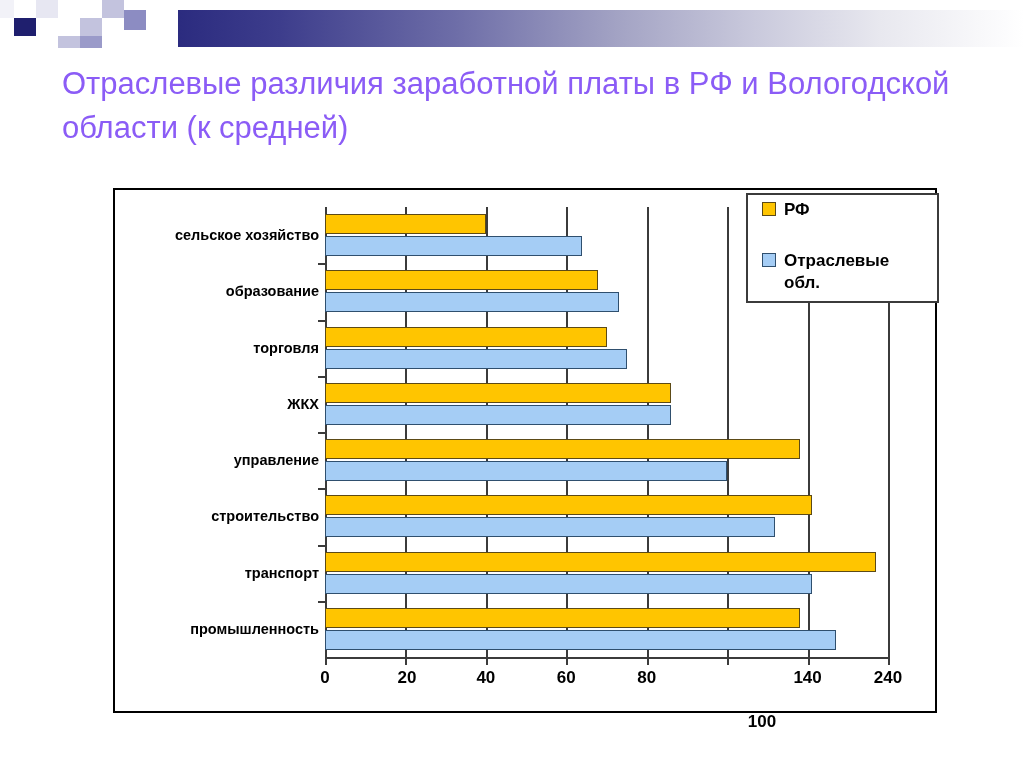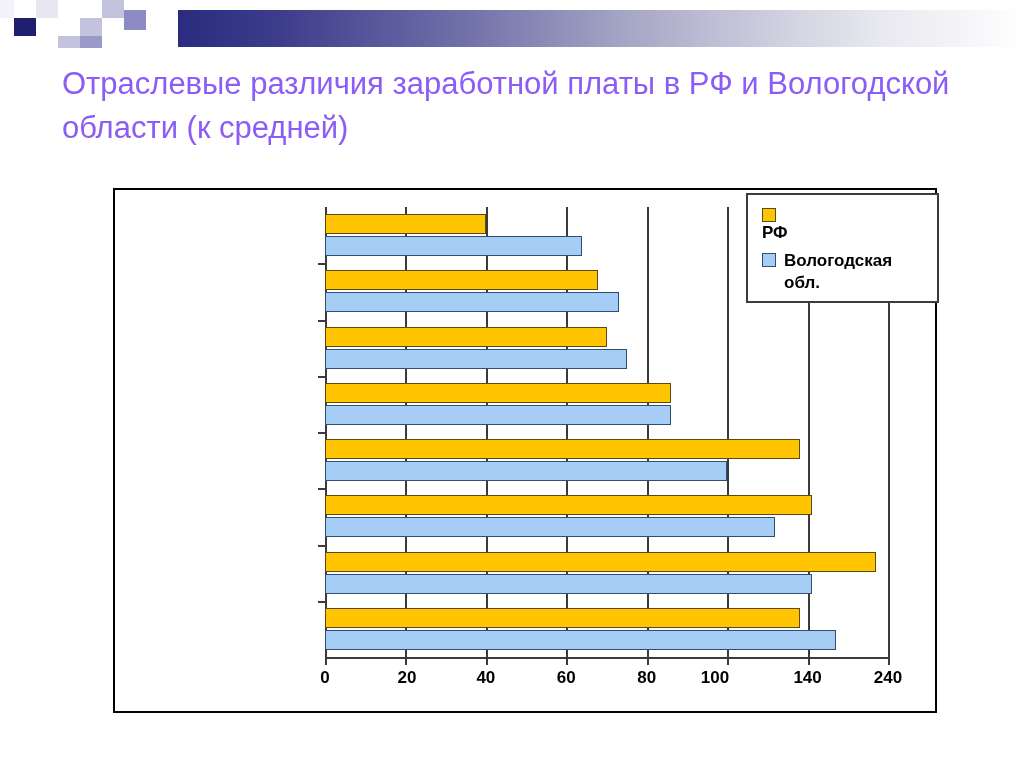--- a/index.html
+++ b/index.html
@@ -185,20 +185,30 @@
       <div class="sq" style="left: 102px; top: 0px; width: 22px; height: 18px; background: rgb(195, 195, 222);"></div>
       <div class="sq" style="left: 124px; top: 10px; width: 22px; height: 20px; background: rgb(140, 140, 194);"></div>
       <div class="sq" style="left: 0px; top: 0px; width: 14px; height: 18px; background: rgb(242, 242, 248);"></div>
     </div>
 </div>
 
 <div id="slide-title">Отраслевые различия заработной платы в РФ и Вологодской области (к средней)</div>
 
 <div id="chart-frame">
 
+  <div id="cat-col">
+      <div class="catlabel" style="top: 28.125px;">сельское хозяйство</div>
+      <div class="catlabel" style="top: 84.375px;">образование</div>
+      <div class="catlabel" style="top: 140.625px;">торговля</div>
+      <div class="catlabel" style="top: 196.875px;">ЖКХ</div>
+      <div class="catlabel" style="top: 253.125px;">управление</div>
+      <div class="catlabel" style="top: 309.375px;">строительство</div>
+      <div class="catlabel" style="top: 365.625px;">транспорт</div>
+      <div class="catlabel" style="top: 421.875px;">промышленность</div>
+    </div>
 
   <div id="plot-area">
     <div id="gridlines">
         <div class="gridline axis0" style="left: 0px;"></div>
         <div class="gridline" style="left: 80.4286px;"></div>
         <div class="gridline" style="left: 160.857px;"></div>
         <div class="gridline" style="left: 241.286px;"></div>
         <div class="gridline" style="left: 321.714px;"></div>
         <div class="gridline" style="left: 402.143px;"></div>
         <div class="gridline" style="left: 482.571px;"></div>
@@ -230,39 +240,39 @@
       <div class="xticklabel" style="left: 210px;">0</div>
       <div class="xtick" style="left: 290.429px;"></div>
       <div class="xticklabel" style="left: 292px;">20</div>
       <div class="xtick" style="left: 370.857px;"></div>
       <div class="xticklabel" style="left: 370.857px;">40</div>
       <div class="xtick" style="left: 451.286px;"></div>
       <div class="xticklabel" style="left: 451.286px;">60</div>
       <div class="xtick" style="left: 531.714px;"></div>
       <div class="xticklabel" style="left: 531.714px;">80</div>
       <div class="xtick" style="left: 612.143px;"></div>
-      <div class="xticklabel" style="left: 600px;">100</div>
+      <div class="xticklabel" style="left: 647px; margin-top: 44px;">100</div>
       <div class="xtick" style="left: 692.571px;"></div>
       <div class="xticklabel" style="left: 692.571px;">140</div>
       <div class="xtick" style="left: 773px;"></div>
       <div class="xticklabel" style="left: 773px;">240</div>
     </div>
   <div id="yticks">
       <div class="ytick" style="top: 73.25px;"></div>
       <div class="ytick" style="top: 129.5px;"></div>
       <div class="ytick" style="top: 185.75px;"></div>
       <div class="ytick" style="top: 242px;"></div>
       <div class="ytick" style="top: 298.25px;"></div>
       <div class="ytick" style="top: 354.5px;"></div>
       <div class="ytick" style="top: 410.75px;"></div>
     </div>
 
   <div id="legend">
-    <div class="legend-row" style="top:10px;flex-direction:column;">
+    <div class="legend-row" style="top:4px;">
       <span class="legend-swatch rf"></span>
       <span class="legend-label">РФ</span>
     </div>
     <div class="legend-row" style="top:55px;">
       <span class="legend-swatch vologda"></span>
-      <span class="legend-label">Вологодская обл.</span>
+      <span class="legend-label">Отраслевые обл.</span>
     </div>
   </div>
 </div>
 
 </body></html>

